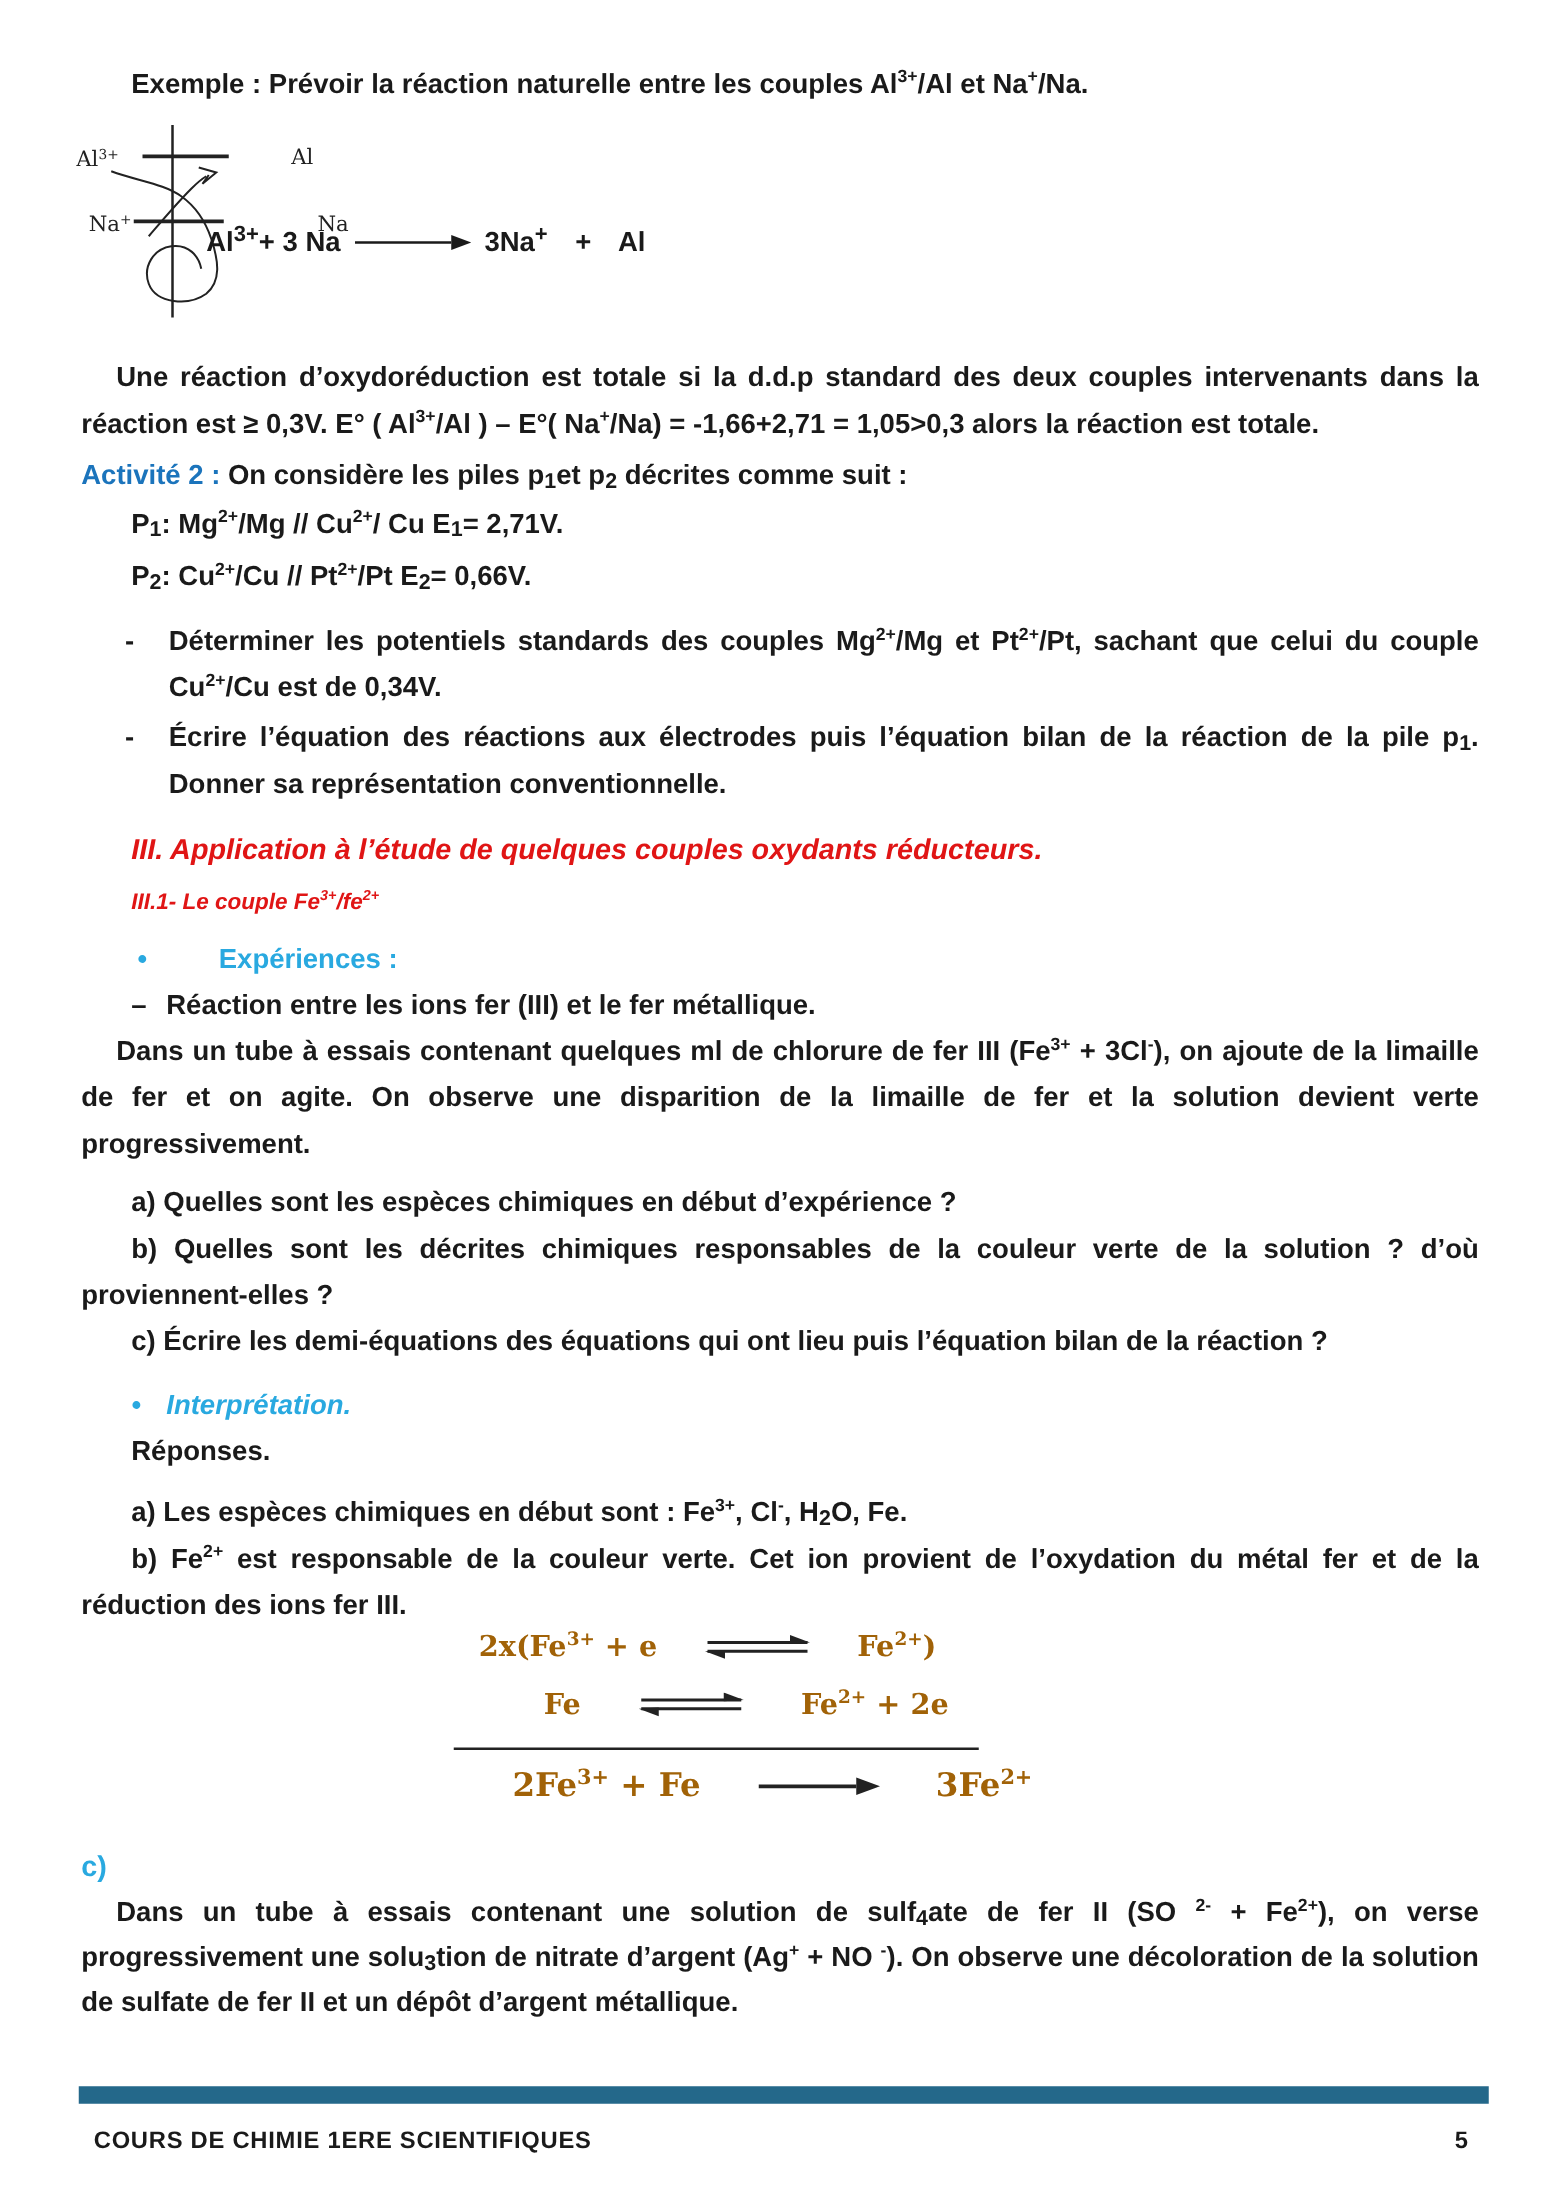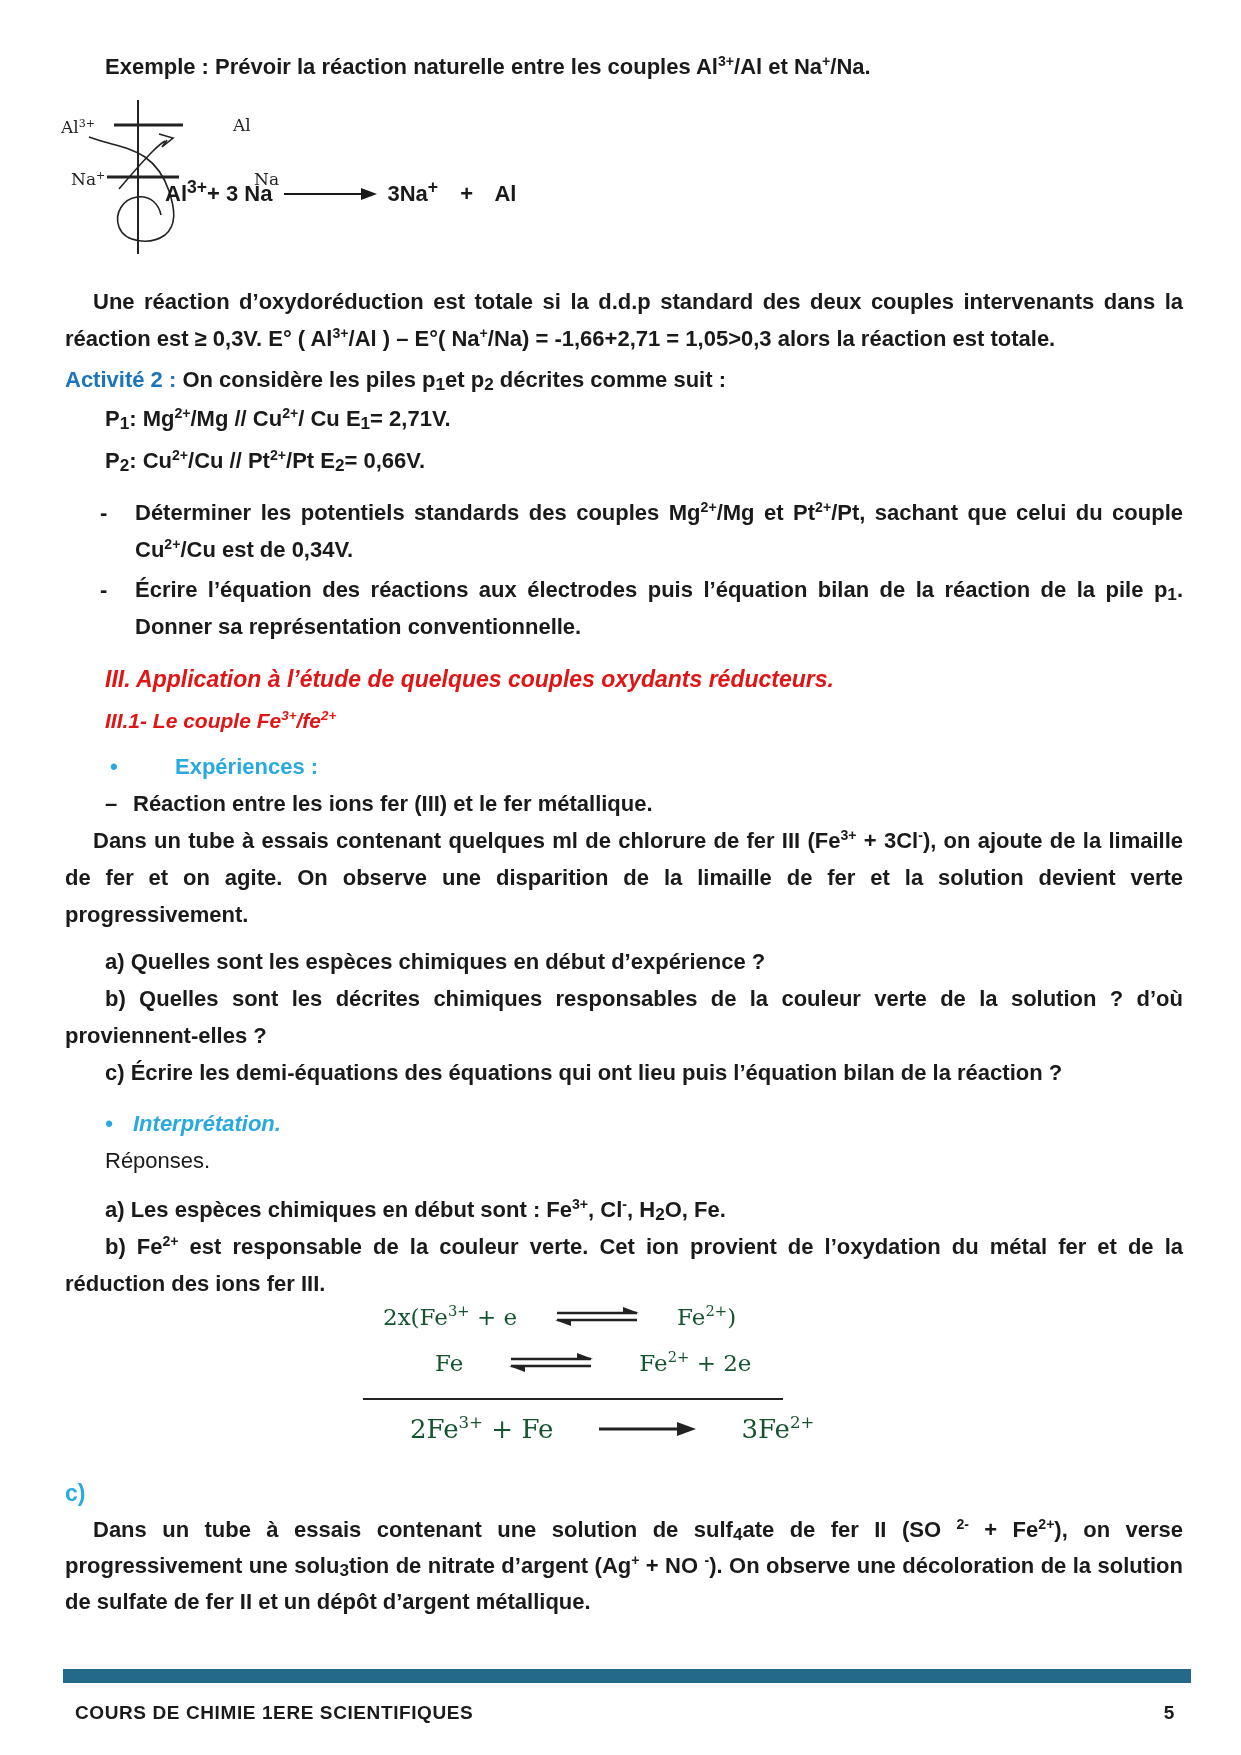--- a/index.html
+++ b/index.html
@@ -24,32 +24,32 @@
   .bigeq .rhs{word-spacing:16px;}
   .p-just{line-height:37px;text-align:justify;text-indent:28px;}
   .p-totale{margin-top:26px;}
   .activite{margin-top:4px;}
   .pline{margin-left:40px;line-height:42px;}
   .dashlist{margin-top:12px;}
   .dashitem{display:flex;line-height:37px;margin-top:3px;}
   .dashitem .dm{flex:none;width:35px;margin-left:35px;}
   .dashitem .dt{flex:1;text-align:justify;}
   .h-red{margin:15px 0 0 40px;font-style:italic;font-size:23px;line-height:38px;}
-  .h-red2{margin:4px 0 0 40px;font-style:italic;font-size:21px;line-height:38px;}
+  .h-red2{margin:4px 0 0 40px;font-style:italic;font-size:18px;line-height:38px;}
   .bullet-row{display:flex;margin:8px 0 0 45px;line-height:37px;}
   .bullet-row .bl{flex:none;width:65px;}
   .dash-row{display:flex;margin-left:40px;line-height:37px;}
   .dash-row .dm{flex:none;width:28px;}
   .q{line-height:37px;text-align:justify;text-indent:40px;}
   .q-a{margin-top:10px;}
   .interp-row{display:flex;margin:14px 0 0 40px;line-height:37px;font-style:italic;}
   .interp-row .bl{flex:none;width:28px;}
-  .reponses{margin-left:40px;font-weight:400;}
+  .reponses{margin-left:40px;font-weight:700;}
   .ans-a{margin-top:12px;}
-  .eqblock{position:relative;height:160px;font-family:"DejaVu Serif",serif;font-weight:400;font-size:23px;color:#14532d;}
+  .eqblock{position:relative;height:160px;font-family:"DejaVu Serif",serif;font-weight:700;font-size:23px;color:#a16207;}
   .eqrow{position:absolute;display:flex;align-items:center;white-space:nowrap;}
   .eqrow1{left:318px;top:2px;gap:34px;}
   .eqrow2{left:370px;top:48px;gap:42px;}
   .eqhr{position:absolute;left:298px;top:96px;width:420px;border-top:2px solid #222;}
   .eqrow3{left:345px;top:112px;gap:44px;font-size:26px;}
   .h-c{display:flex;margin-top:12px;line-height:38px;font-size:23px;}
   .h-c .cm{flex:none;width:65px;}
   .p-tube2{line-height:36px;}
   .footer-bar{position:absolute;left:63px;top:1669px;width:1128px;height:14px;background:var(--footer-bar,#24688A);}
   .footer{position:absolute;left:75px;top:1702px;width:1100px;display:flex;justify-content:space-between;font-size:19px;letter-spacing:.6px;gap:24px;}

